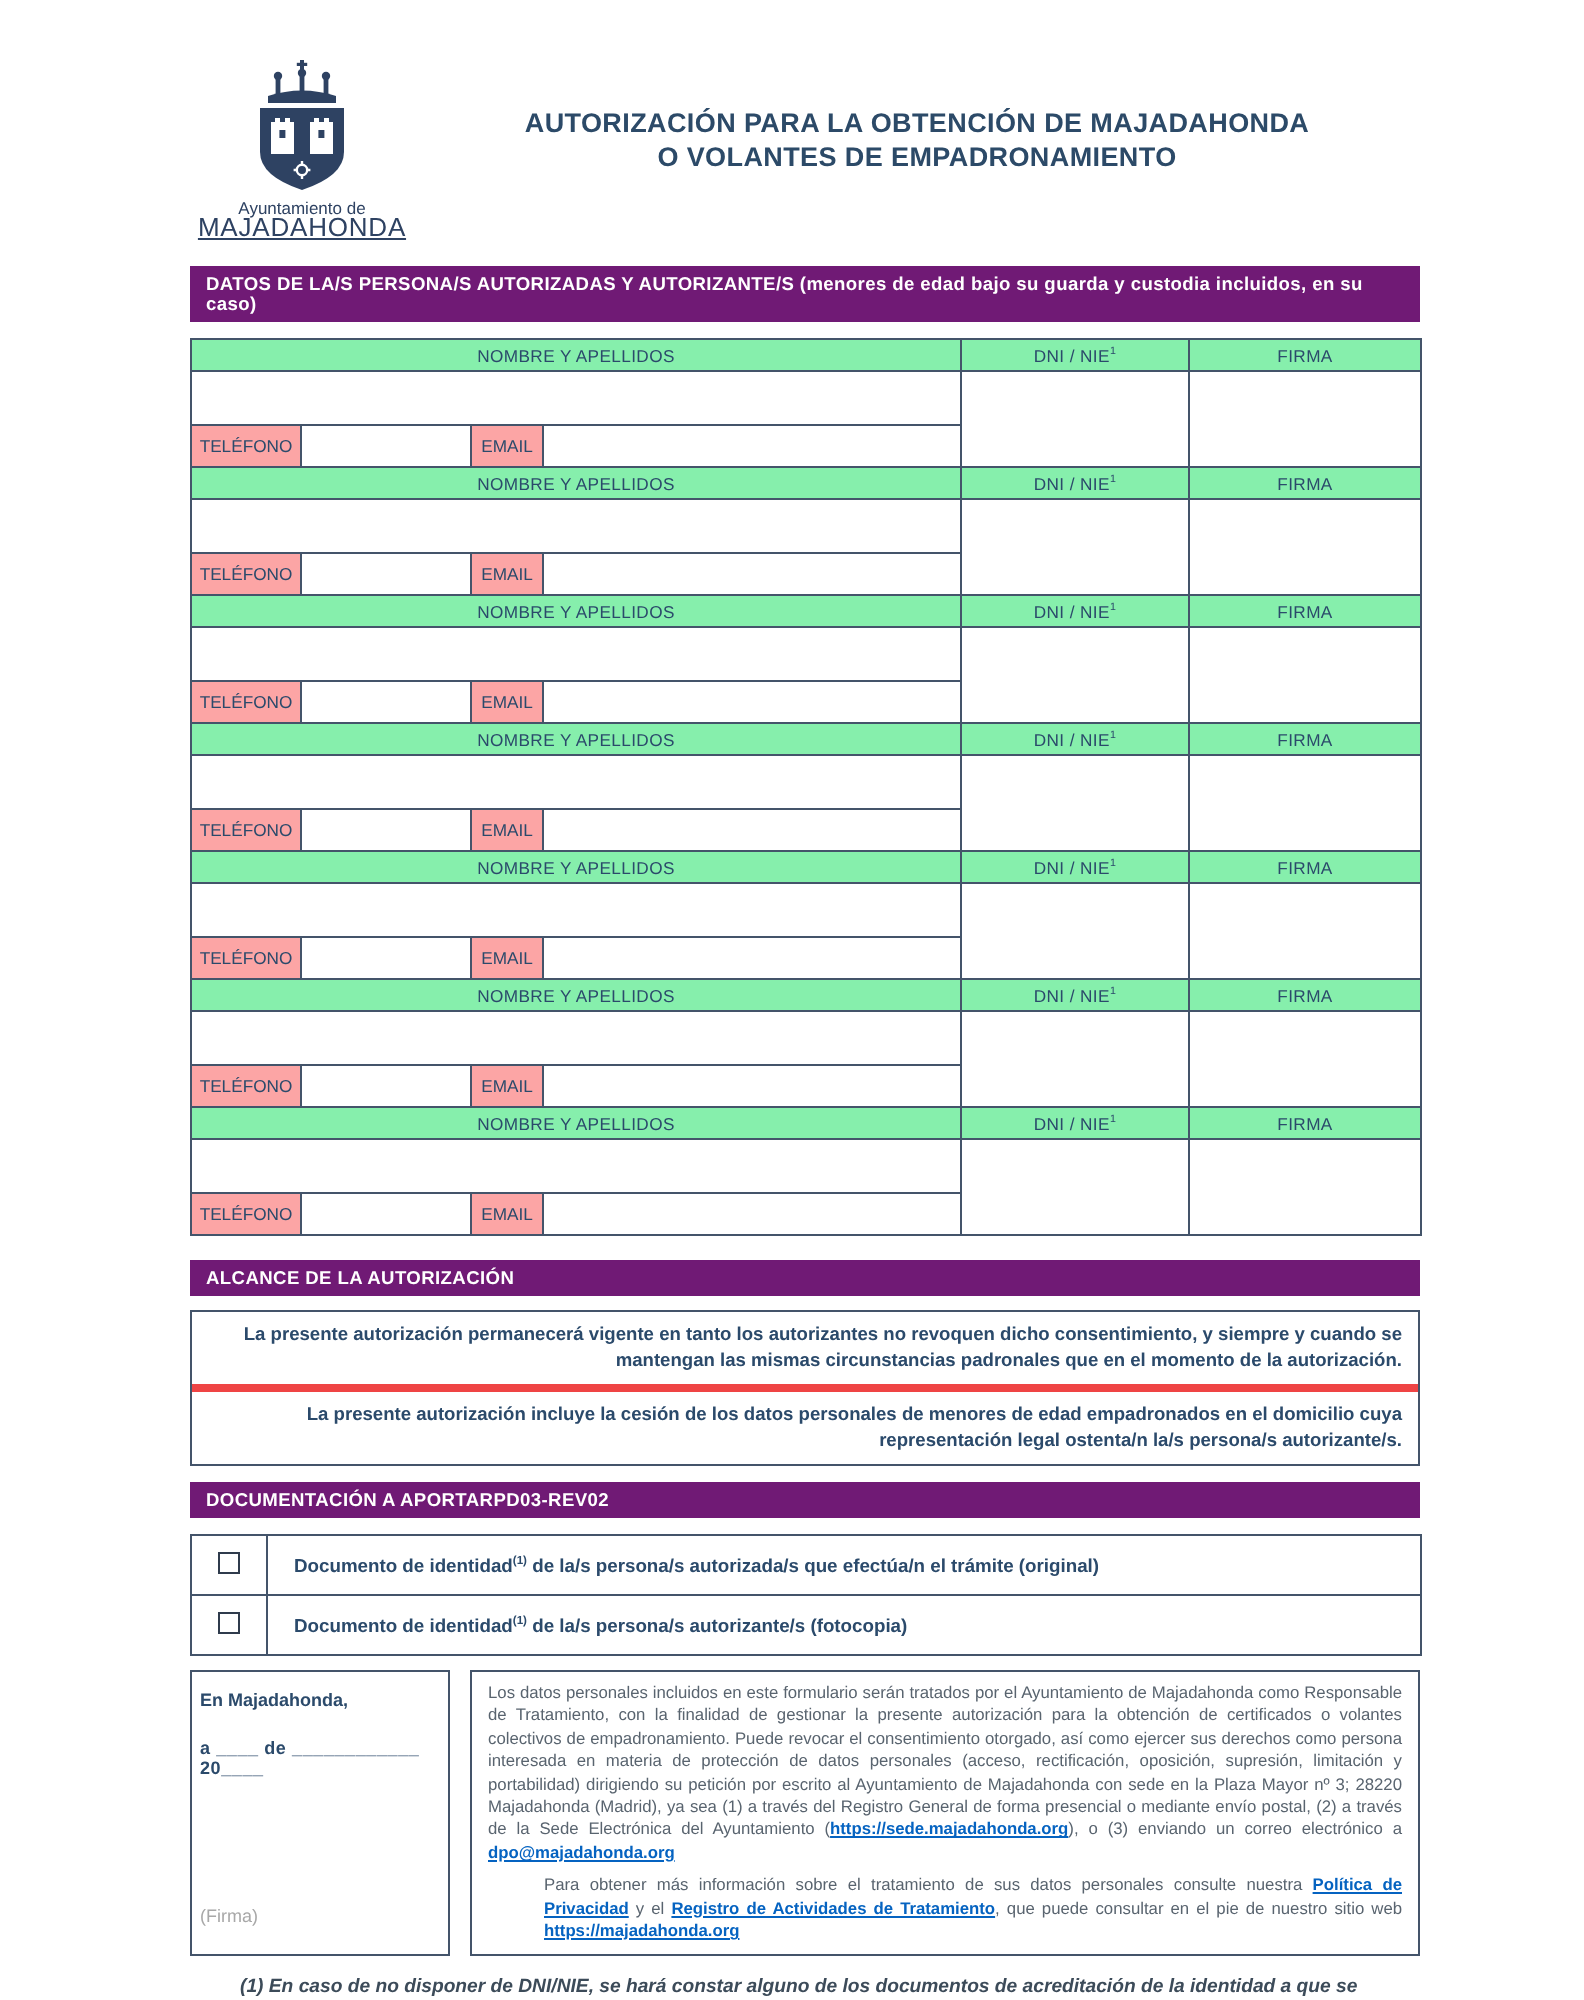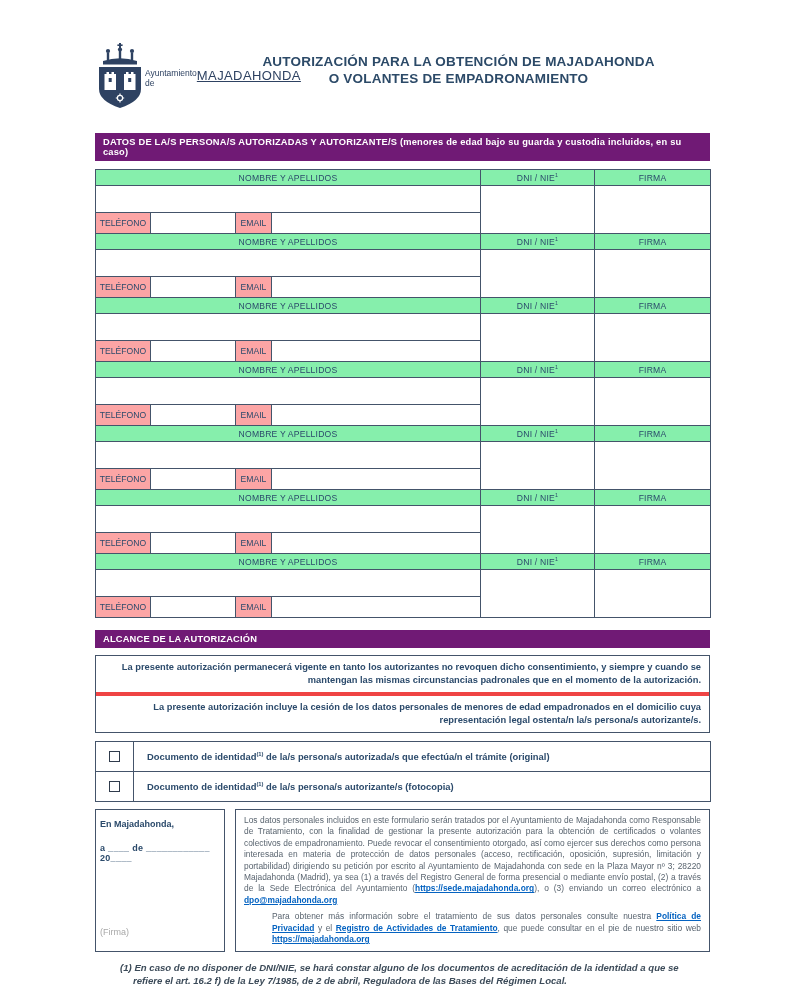--- a/index.html
+++ b/index.html
@@ -4,21 +4,21 @@
 <style>
   * { margin:0; padding:0; box-sizing:border-box; }
   body { background:#e8e8e8; font-family:"Liberation Sans", sans-serif; }
   .page {
     width:792px; height:1000px; background:#ffffff; margin:0 auto;
     padding:30px 82px 0 95px; position:relative; overflow:hidden;
     color:#2b4a6b;
   }
   
   .header { display:flex; height:92px; }
-  .brand { width:112px; display:flex; flex-direction:row; align-items:center; }
+  .brand { width:112px; display:flex; flex-direction:column; align-items:center; }
   .brand svg { display:block; }
   .brand-line1 { font-size:8.5px; color:#2e4262; margin-top:3px; line-height:10px; }
   .brand-line2 { font-size:13px; color:#2e4262; letter-spacing:0.4px; line-height:10px;text-decoration:underline; }
   .title-wrap { flex:1; text-align:center; padding-top:24px; }
   .title-line { font-size:13.5px; font-weight:bold; color:#2c4a68; line-height:16.5px; letter-spacing:0.2px; }
   
   .band {
     background:#701a75; color:#ffffff; font-weight:bold; font-size:9.3px;
     padding:4px 8px 4px 8px; display:flex; justify-content:flex-start; align-items:center;
     letter-spacing:0.2px;
@@ -248,20 +248,24 @@
   </table>
 
   <div class="band band-alcance">
     <span>ALCANCE DE LA AUTORIZACIÓN</span>
   </div>
   <div class="alcance-box">
     <p>La presente autorización permanecerá vigente en tanto los autorizantes no revoquen dicho consentimiento, y siempre y cuando se mantengan las mismas circunstancias padronales que en el momento de la autorización.</p>
     <p>La presente autorización incluye la cesión de los datos personales de menores de edad empadronados en el domicilio cuya representación legal ostenta/n la/s persona/s autorizante/s.</p>
   </div>
 
+  <div class="band band-doc">
+    <span>DOCUMENTACIÓN A APORTAR</span>
+    <span>PD03-REV02</span>
+  </div>
   <table class="docs">
     <colgroup>
         <col style="width:38px">
         <col style="width:577px">
       </colgroup>
     <tbody>
         <tr>
           <td class="chk-cell"><span class="checkbox"></span></td>
           <td class="doc-label">Documento de identidad<sup>(1)</sup> de la/s persona/s autorizada/s que efectúa/n el trámite (original)</td>
         </tr>

